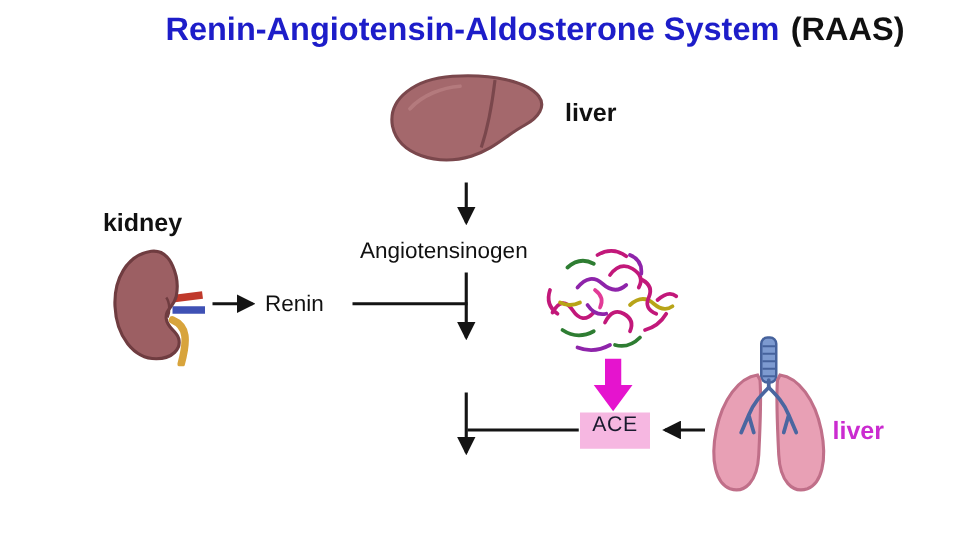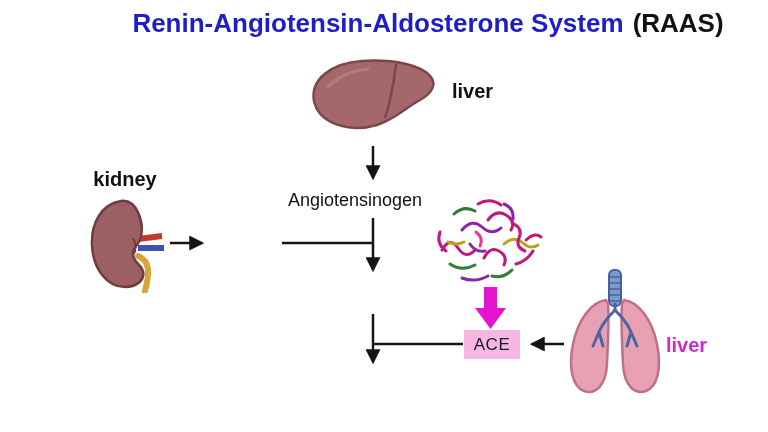--- a/index.html
+++ b/index.html
@@ -44,21 +44,21 @@
   }
   #lungs-label { color: var(--label-magenta, #cb2bd0); }
 
   #ace-box {
     left: 464px;
     top: 330px;
     width: 56px;
     height: 29px;
     background: var(--ace-box-bg, #f6b7e1);
     display: flex;
-    align-items: center;
+    align-items: flex-start;
     justify-content: center;
     font-size: 17px;
     letter-spacing: 0.5px;
     color: #1a1a2e;
   }
 
   svg { display: block; }
   .conn {
     stroke: var(--arrow-black, #141414);
     stroke-width: 2.5;
@@ -142,26 +142,27 @@
     <path d="M59,32 C74,34 87,52 92,76 C97,101 92,119 81,123 C69,127 59,117 58,96 C57,76 56,48 57,36 Z" fill="#e8a0b5" stroke="#c06f89" stroke-width="2.5"></path>
     <g stroke="#4a66a0" stroke-width="3" fill="none" stroke-linecap="round">
       <path d="M50,36 L50,42"></path>
       <path d="M50,42 C44,48 38,54 34,64 M34,64 L28,78 M34,64 L38,78"></path>
       <path d="M50,42 C56,48 62,54 66,64 M66,64 L72,78 M66,64 L62,78"></path>
     </g>
   </svg>
 
   <div class="abs organ-label" style="left:452px;top:80px;width:80px;text-align:left">liver</div>
 
-  <div class="abs organ-label" style="left:70px;top:168px;width:110px">kidney</div>
+  <div class="abs organ-label" style="left:59px;top:168px;width:110px">kidney</div>
 
   <div id="lungs-label" class="abs organ-label" style="left:666px;top:334px;width:90px;text-align:left">liver</div>
 
   <div class="abs node-label" style="left:288px;top:190px;width:170px">Angiotensinogen</div>
 
+  <div class="abs node-label" style="left:212px;top:233px;width:64px">Renin</div>
 
 
 
   <div id="ace-box" class="abs">
     <span>ACE</span>
   </div>
 
 </div>
 
 </body></html>

